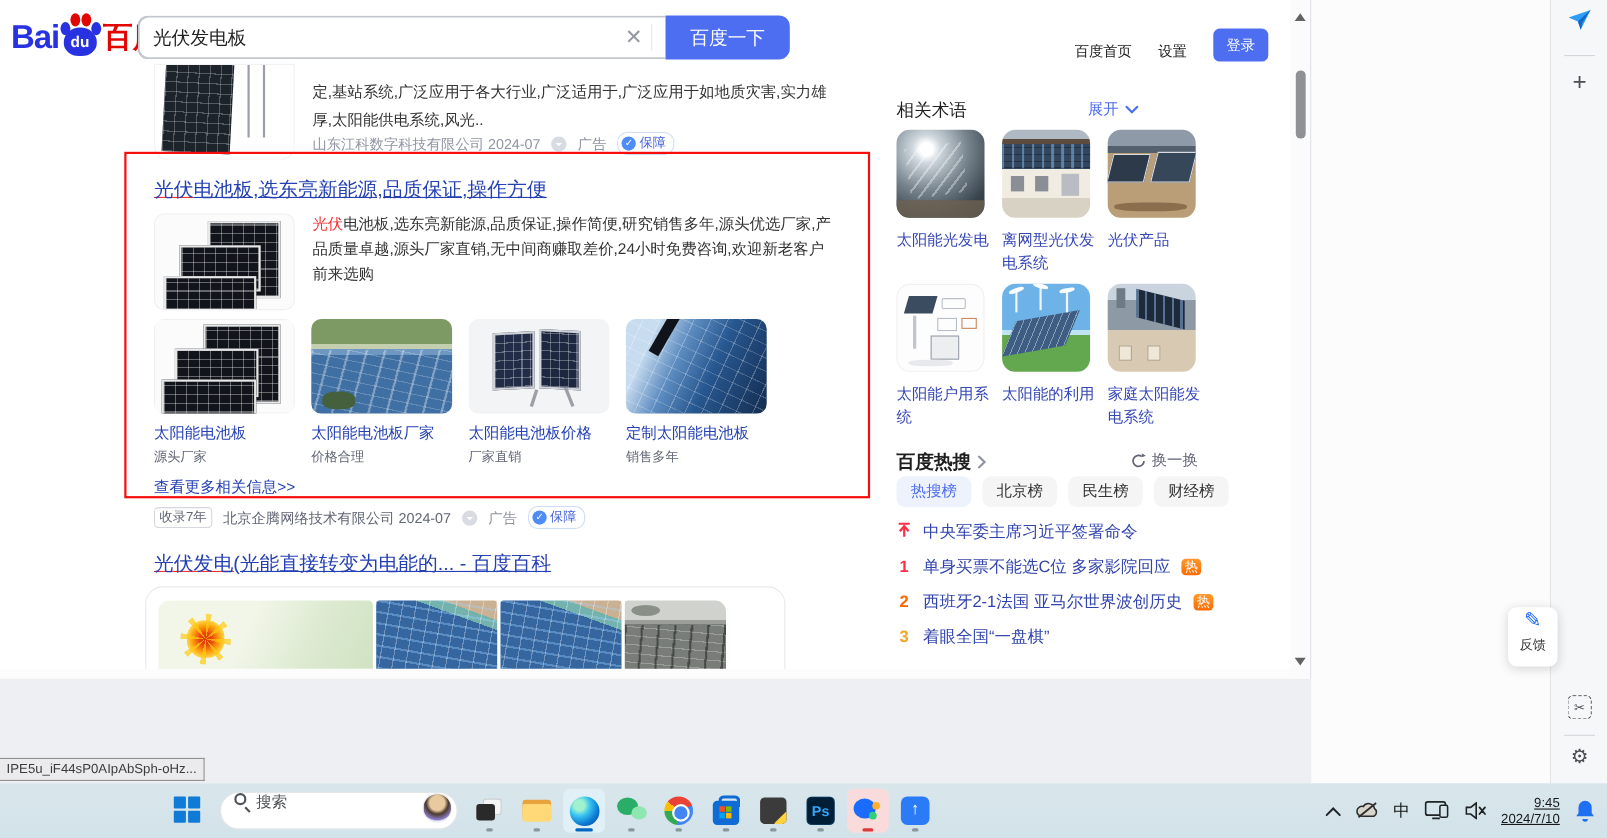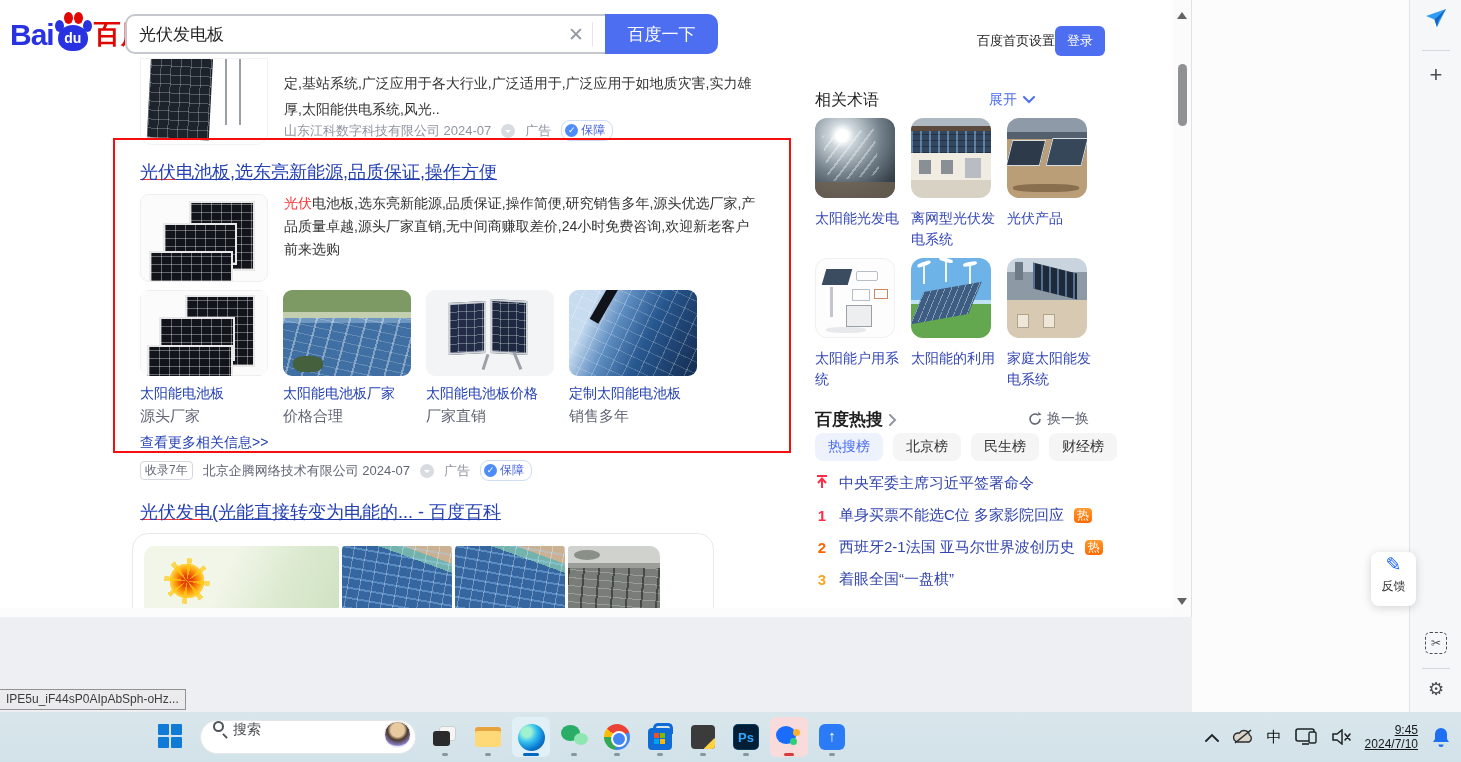--- a/index.html
+++ b/index.html
@@ -24,21 +24,21 @@
   .t3 { left:19px; top:0; background:#e10601; }
   .t4 { left:28px; top:8px; background:#2932e1; }
 
   .searchbar { position:absolute; left:125px; top:14px; height:40px; display:flex; }
   .search-input { width:480px; height:40px; border:2px solid #c4c7ce; border-right:none; border-radius:10px 0 0 10px; background:#fff; display:flex; align-items:center; padding:0 12px; }
   .search-input .q { flex:1; font-size:17px; color:#222; }
   .clear-x { color:#9498a2; font-size:19px; padding:0 8px; cursor:pointer; }
   .inp-div { width:1px; height:24px; background:#e4e6ea; margin:8px 0; }
   .search-btn { width:113px; height:40px; background:#4e6ef2; color:#fff; border:none; border-radius:0 10px 10px 0; font-size:17px; cursor:pointer; font-family:inherit; }
 
-  .top-nav { position:absolute; top:26px; left:977px; display:flex; align-items:center; font-size:13px; color:#222; }
+  .top-nav { position:absolute; top:26px; left:977px; display:flex; align-items:flex-end; gap:24px; font-size:13px; color:#222; }
   .login-btn { background:#4e6ef2; color:#fff; font-size:13px; border:none; border-radius:6px; padding:6px 12px; cursor:pointer; font-family:inherit; }
 
   
   .em { color:#f73131; }
   .tlink { color:#2440b3; text-decoration:underline; cursor:pointer; }
   .src { font-size:13px; color:#9195a3; display:flex; align-items:center; gap:10px; }
   .chev-circle { width:14px; height:14px; border-radius:50%; background:#d8dbe2; position:relative; display:inline-block; }
   .chev-circle:after { content:""; position:absolute; left:4px; top:6px; border:3px solid transparent; border-top-color:#fff; }
   .safe-badge { display:inline-flex; align-items:center; gap:3px; border:1px solid #cfdcf5; border-radius:9px; padding:1px 7px 1px 3px; color:#4662d9; font-size:12px; background:#fff; }
   .safe-badge .ck { width:13px; height:13px; border-radius:50%; background:#4e8df7; color:#fff; font-size:9px; line-height:13px; text-align:center; display:inline-block; }
@@ -49,21 +49,21 @@
   .ph { border-radius:9px; overflow:hidden; position:relative; }
 
   
   .stacked { background:#fbfbfb; border:1px solid #efefef; }
   .stk { position:absolute; background:
     repeating-linear-gradient(90deg, rgba(255,255,255,.35) 0 1px, transparent 1px 10px),
     repeating-linear-gradient(0deg, rgba(255,255,255,.35) 0 1px, transparent 1px 8px),
     #11151b; border:2px solid #e8e8e8; }
 
   .card-title { font-size:14px; color:#2440b3; cursor:pointer; }
-  .card-sub { font-size:15px; color:#626675; }
+  .card-sub { font-size:12px; color:#626675; }
 
   
   .rail-label { font-size:14px; color:#3547b5; line-height:21px; cursor:pointer; }
   .tab { font-size:14px; border-radius:8px; padding:5px 13px; background:#f5f5f6; color:#333; cursor:pointer; }
   .tab.active { background:#edf2fd; color:#4e6ef2; }
   .hot-item { position:absolute; display:flex; align-items:center; gap:10px; font-size:15px; color:#3245ad; cursor:pointer; }
   .rank { width:14px; font-size:15px; font-weight:bold; text-align:center; }
   .hot-tag { background:linear-gradient(180deg,#ff9a2e,#ff6a00); color:#fff; font-size:12px; border-radius:4px; padding:1px 3px; line-height:13px; }
 
   

